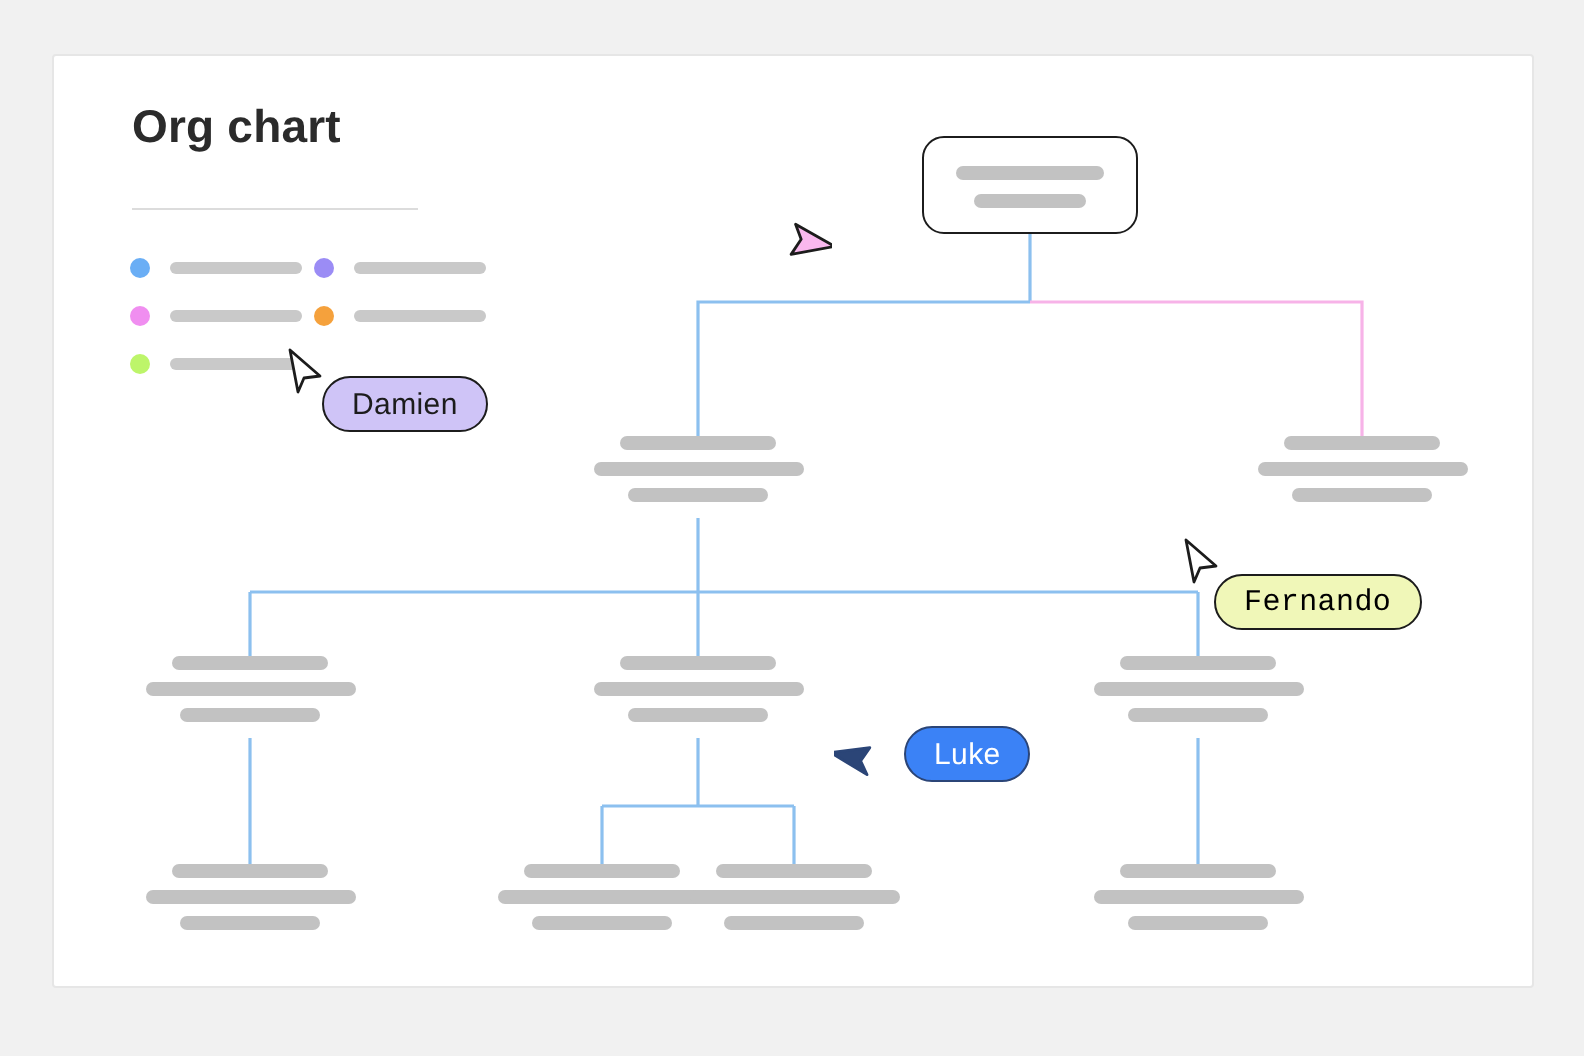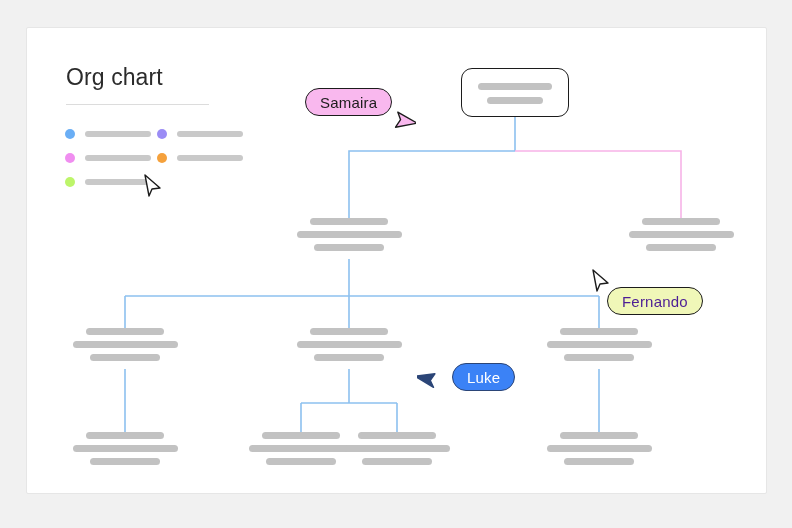--- a/index.html
+++ b/index.html
@@ -33,25 +33,25 @@
     left: 0; top: 0;
     width: 739px;
     height: 465px;
     pointer-events: none;
   }
 
   
   .panel-title {
     position: absolute;
     left: 39px;
-    top: 36px;
+    top: 22px;
     font-size: 23px;
     color: #2b2b2b;
     letter-spacing: 0.1px;
-    font-weight: 400;
+    font-weight: 700;
     white-space: nowrap;
   }
   .title-rule {
     position: absolute;
     left: 39px;
     top: 76px;
     width: 143px;
     height: 1px;
     background: #dcdcdc;
   }
@@ -244,32 +244,32 @@
       <div class="bar" style="width:78px;"></div>
       <div class="bar" style="width:105px;"></div>
       <div class="bar" style="width:70px;"></div>
     </div>
     <div class="node" style="left:506px; top:404px; width:132px;">
       <div class="bar" style="width:78px;"></div>
       <div class="bar" style="width:105px;"></div>
       <div class="bar" style="width:70px;"></div>
     </div>
 
-    <div class="cursor-label" style="left:278px; top:60px; background:#f9b8ee; border:1.6px solid #1c1c1c; color:#1c1c1c;">
-      <span>Samaira</span>
-    </div>
     <svg class="cursor-arrow" style="left:363px; top:81px;" width="26" height="28" viewBox="0 0 26 28">
       <path d="M4 3 L21 17 L12 18 L8 25 Z" transform="rotate(130 13 14)" fill="#f9b8ee" stroke="#1c1c1c" stroke-width="1.4" stroke-linejoin="round"></path>
     </svg>
 
+    <div class="cursor-label" style="left:134px; top:160px; background:#cfc4f7; border:1.6px solid #1c1c1c; color:#1c1c1c;">
+      <span>Damien</span>
+    </div>
     <svg class="cursor-arrow" style="left:115px; top:145px;" width="22" height="26" viewBox="0 0 22 26">
       <path d="M3 2 L18 15 L10 16 L7 23 Z" fill="#ffffff" stroke="#1c1c1c" stroke-width="1.4" stroke-linejoin="round"></path>
     </svg>
 
-    <div class="cursor-label" style="left:580px; top:259px; background:#f0f7b8; border:1.6px solid #1c1c1c; color:#4c1d95;">
+    <div class="cursor-label" style="left:580px; top:259px; background:#f0f7b8; border:1.6px solid #1c1c1c; color:#000000;font-family:Liberation Mono, monospace;">
       <span>Fernando</span>
     </div>
     <svg class="cursor-arrow" style="left:563px; top:240px;" width="22" height="26" viewBox="0 0 22 26">
       <path d="M3 2 L18 15 L10 16 L7 23 Z" fill="#ffffff" stroke="#1c1c1c" stroke-width="1.4" stroke-linejoin="round"></path>
     </svg>
 
     <div class="cursor-label" style="left:425px; top:335px; background:#3b82f6; border:1.6px solid #2b4577; color:#ffffff;">
       <span>Luke</span>
     </div>
     <svg class="cursor-arrow" style="left:390px; top:337px;" width="26" height="26" viewBox="0 0 26 26">

